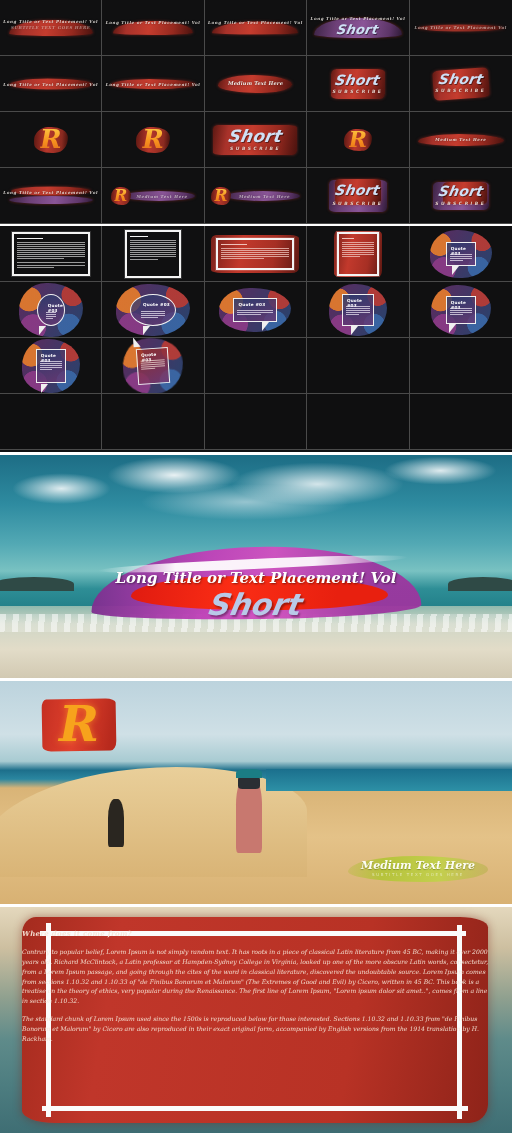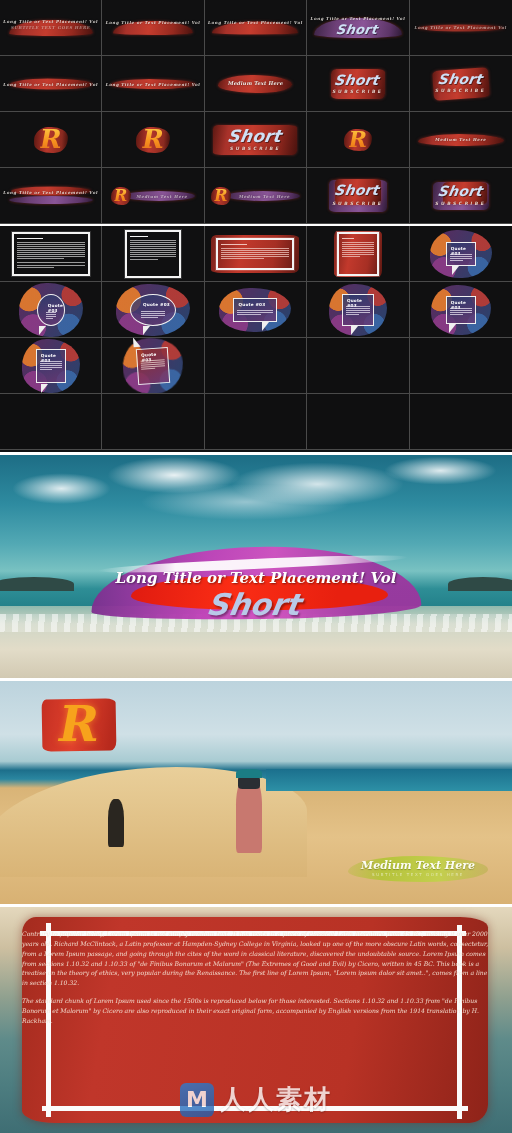--- a/index.html
+++ b/index.html
@@ -509,22 +509,19 @@
 
   <div class="panel p-card">
     <div class="card-splat"></div>
     <div class="card-frame">
       <div class="fr-b top"></div>
       <div class="fr-b bot"></div>
       <div class="fr-b lft"></div>
       <div class="fr-b rgt"></div>
     </div>
     <div class="card-txt">
+      <div class="card-h">Where does it come from?</div>
       <div class="card-p">Contrary to popular belief, Lorem Ipsum is not simply random text. It has roots in a piece of classical Latin literature from 45 BC, making it over 2000 years old. Richard McClintock, a Latin professor at Hampden-Sydney College in Virginia, looked up one of the more obscure Latin words, consectetur, from a Lorem Ipsum passage, and going through the cites of the word in classical literature, discovered the undoubtable source. Lorem Ipsum comes from sections 1.10.32 and 1.10.33 of "de Finibus Bonorum et Malorum" (The Extremes of Good and Evil) by Cicero, written in 45 BC. This book is a treatise on the theory of ethics, very popular during the Renaissance. The first line of Lorem Ipsum, "Lorem ipsum dolor sit amet..", comes from a line in section 1.10.32.</div>
       <div class="card-p">The standard chunk of Lorem Ipsum used since the 1500s is reproduced below for those interested. Sections 1.10.32 and 1.10.33 from "de Finibus Bonorum et Malorum" by Cicero are also reproduced in their exact original form, accompanied by English versions from the 1914 translation by H. Rackham.</div>
     </div>
-    <div class="wm-logo">
-      <div class="wm-m"></div>
-      <div class="wm-cn">人人素材</div>
-    </div>
   </div>
 
 </div>
 
 </body></html>

